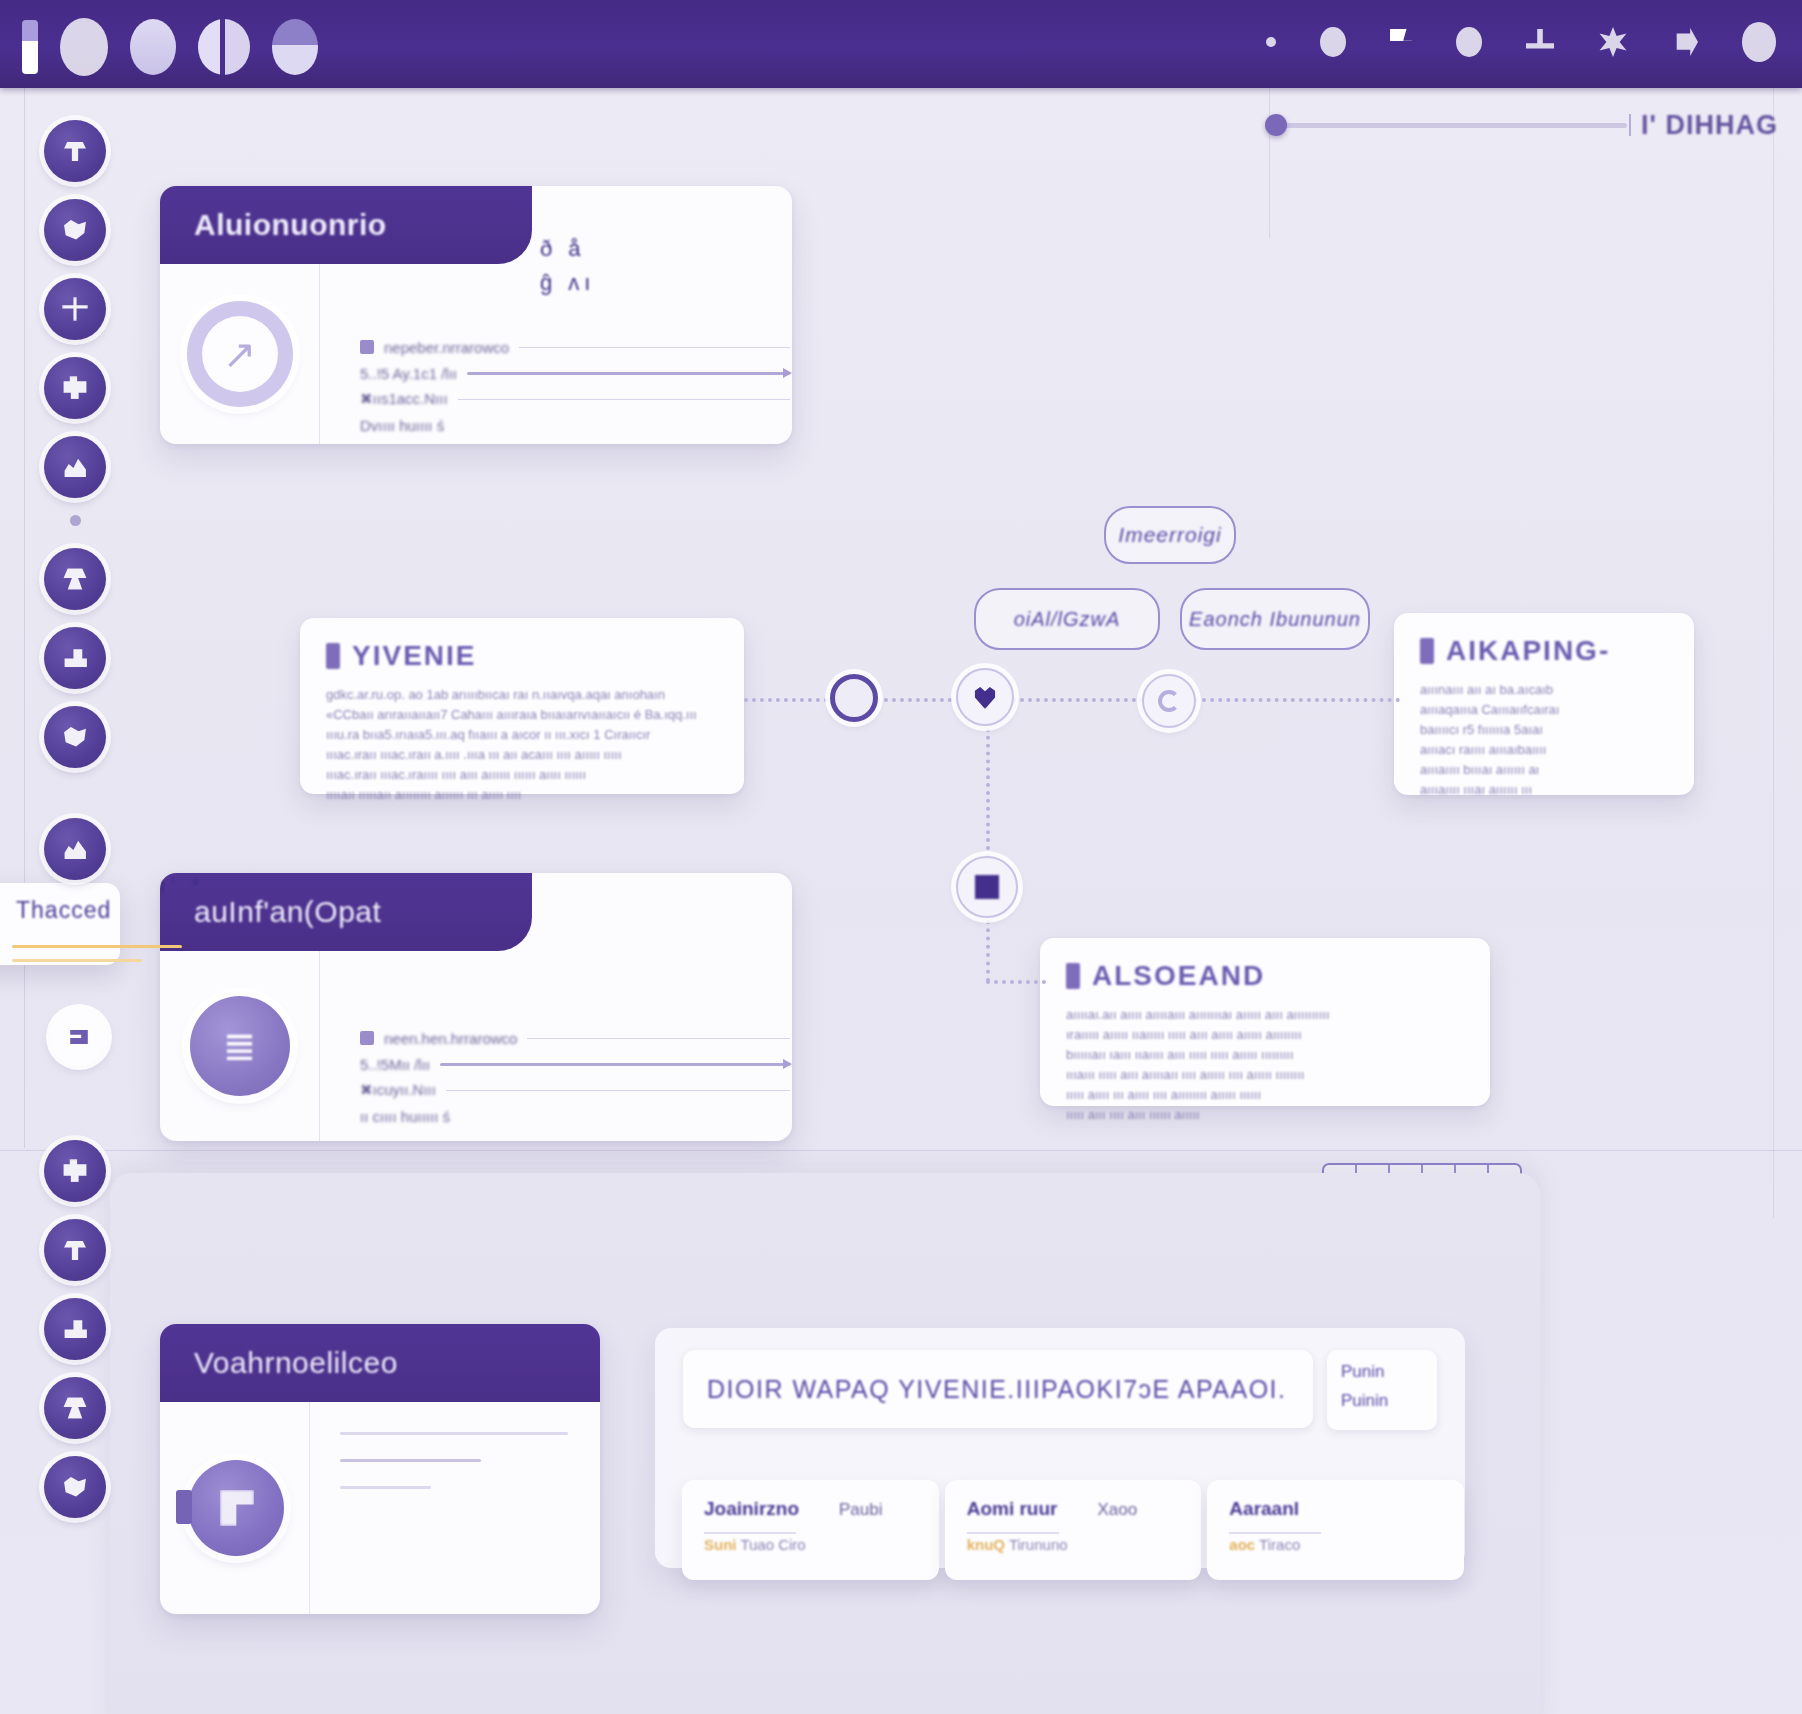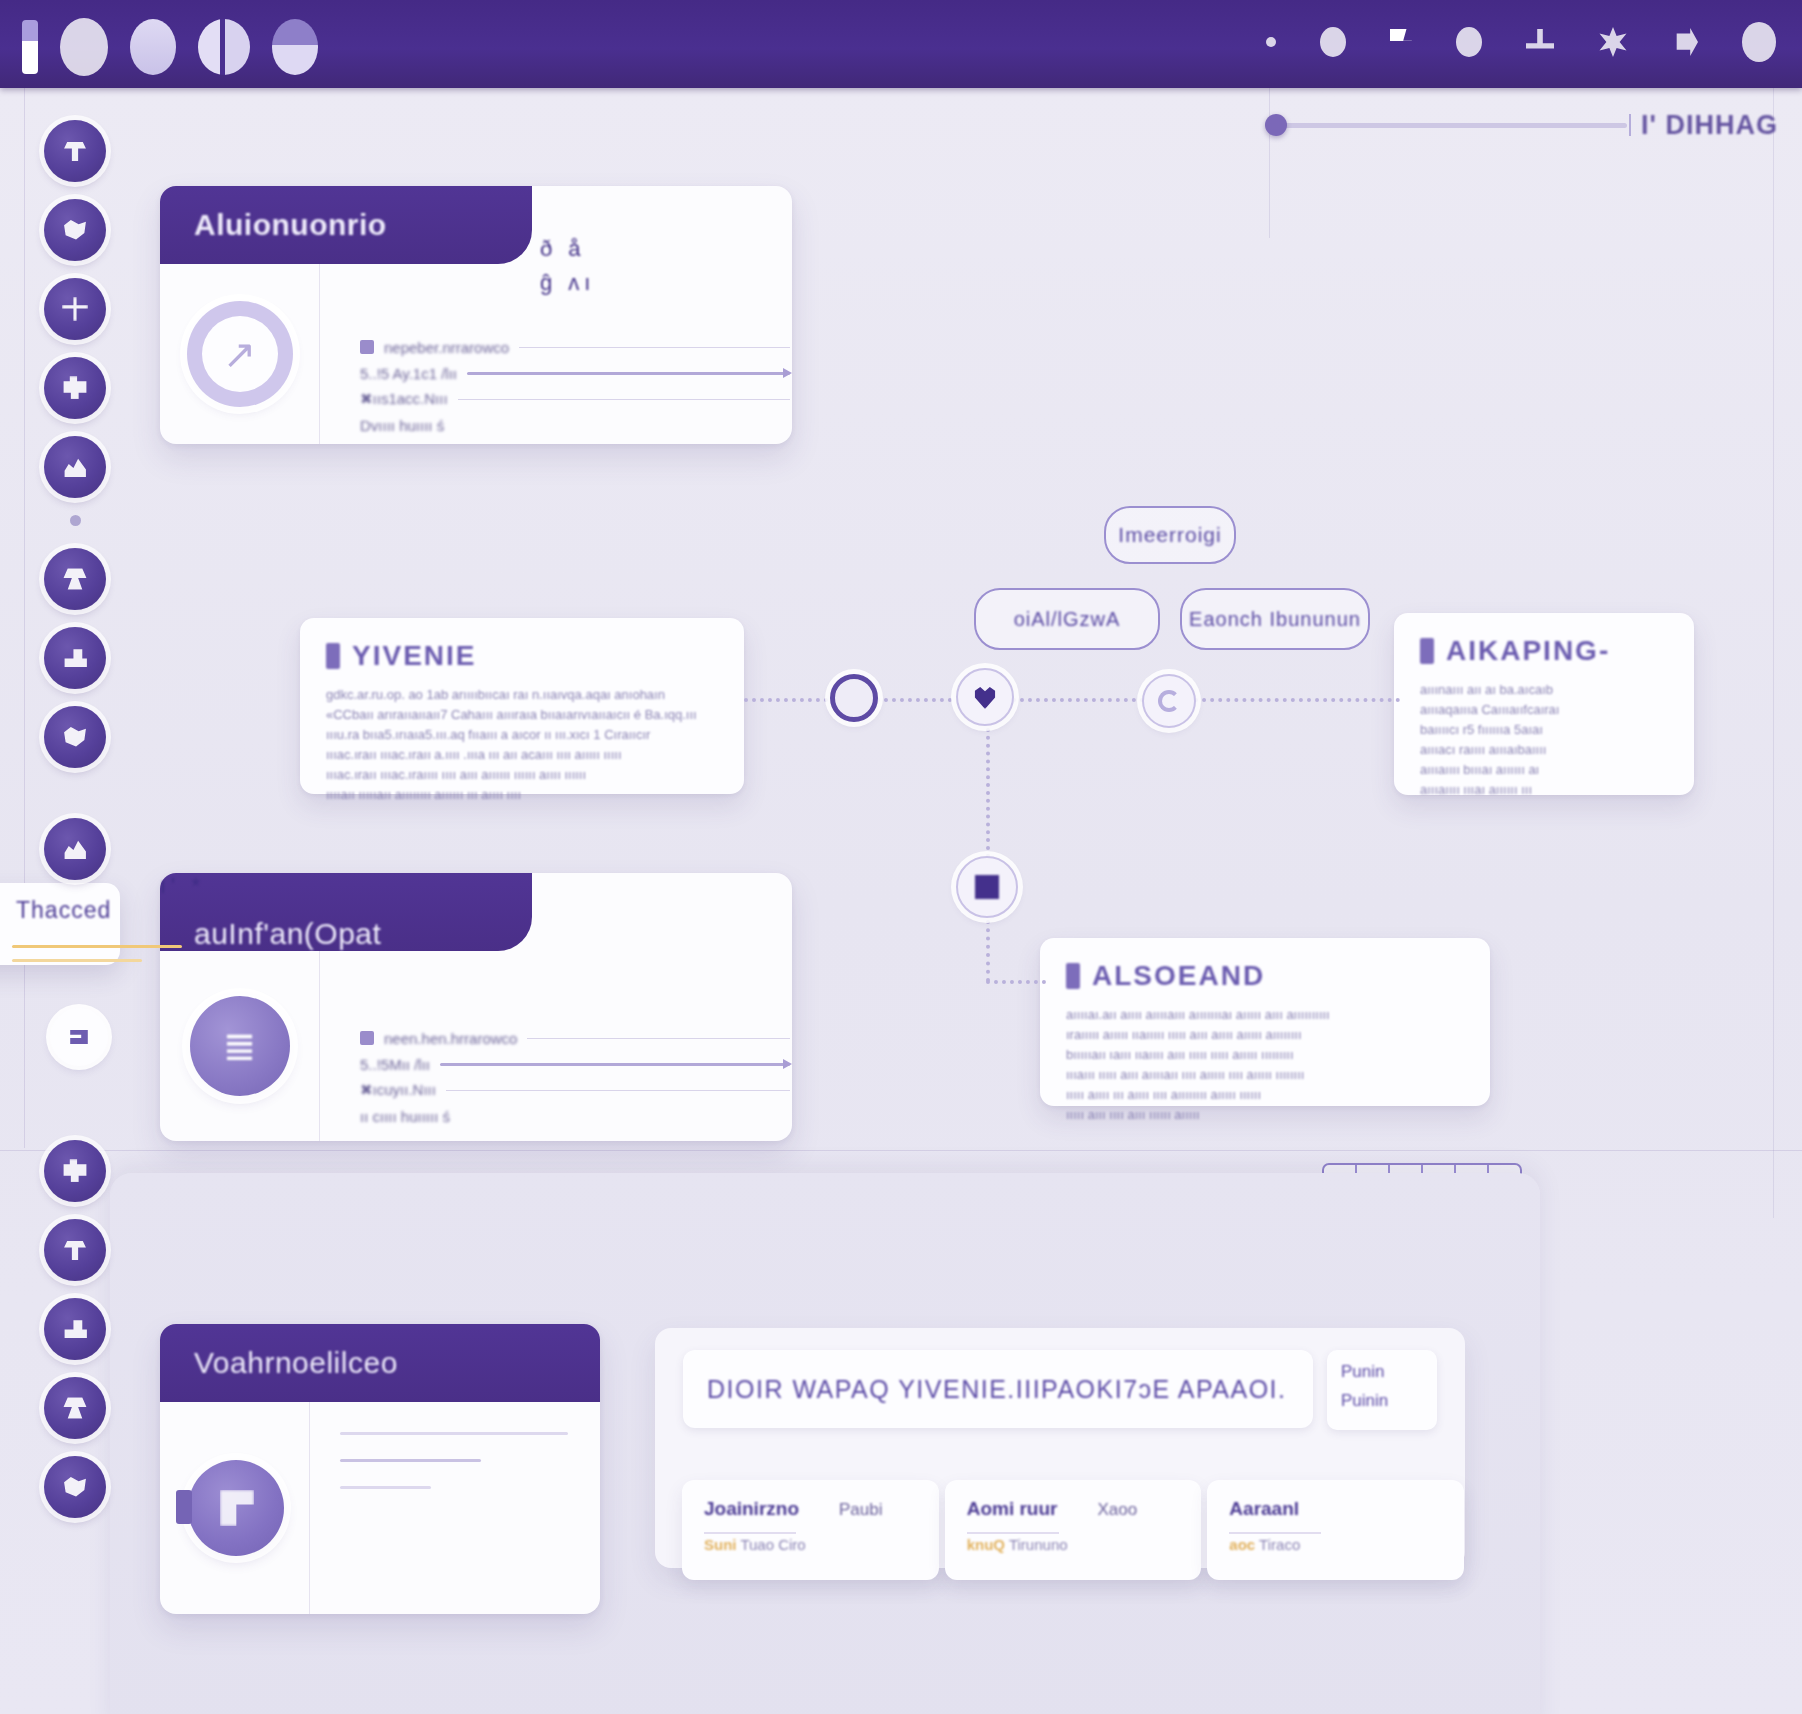--- a/index.html
+++ b/index.html
@@ -135,21 +135,21 @@
   .rlrow{display:flex;align-items:center;gap:10px;height:26px;}
   .sw{width:14px;height:14px;background:#9a8ccb;border-radius:2px;}
   .rltext{font-size:15px;color:#6f679b;filter:blur(1.4px);white-space:nowrap;}
   .rlline{flex:1;height:1px;background:#d9d4ea;}
   .rlline.thick{height:3px;background:#b2a8d8;border-radius:2px;}
   .rlline.arrow{position:relative;}
   .rlline.arrow:after{content:"";position:absolute;right:-2px;top:-4px;border-left:9px solid #a99dd4;border-top:5px solid transparent;border-bottom:5px solid transparent;}
 
   
   #panel2{left:160px;top:785px;width:632px;height:268px;}
-  #panel2 .card-head{width:372px;align-items:flex-end;}
+  #panel2 .card-head{width:372px;}
   #panel2 .leftcell{
     position:absolute;left:0;top:78px;width:160px;height:190px;
     border-right:1px solid #e6e3f0;display:flex;align-items:center;justify-content:center;
   }
   .solidavatar{
     width:100px;height:100px;border-radius:50%;
     background:radial-gradient(circle at 38% 34%,#a294d6 0%,#8878c4 60%,#7767b5 100%);
     display:flex;align-items:center;justify-content:center;
     box-shadow:0 0 0 8px rgba(255,255,255,.85),0 5px 14px rgba(80,60,140,.2);
   }
@@ -171,21 +171,21 @@
 
   #note1{left:300px;top:530px;width:444px;height:176px;}
   #note2{left:1394px;top:525px;width:300px;height:182px;}
   #note3{left:1040px;top:850px;width:450px;height:168px;}
 
   
   .pill{
     position:absolute;border:2.5px solid #9b8fd0;border-radius:26px;
     background:rgba(252,252,255,.55);
     display:flex;align-items:center;justify-content:center;
-    color:#5a4aa3;letter-spacing:1px;filter:blur(.4px);
+    color:#5a4aa3;letter-spacing:1px;filter:blur(.4px);font-style:italic;
   }
   .pill span{filter:blur(.9px);}
   #pillA{left:1104px;top:418px;width:132px;height:58px;font-size:21px;}
   #pillB{left:974px;top:500px;width:186px;height:62px;font-size:20px;}
   #pillC{left:1180px;top:500px;width:190px;height:62px;font-size:20px;}
 
   
   .dash-h{position:absolute;height:0;border-top:4px dotted #b9b1db;}
   .dash-v{position:absolute;width:0;border-left:4px dotted #b9b1db;}
   .node{

